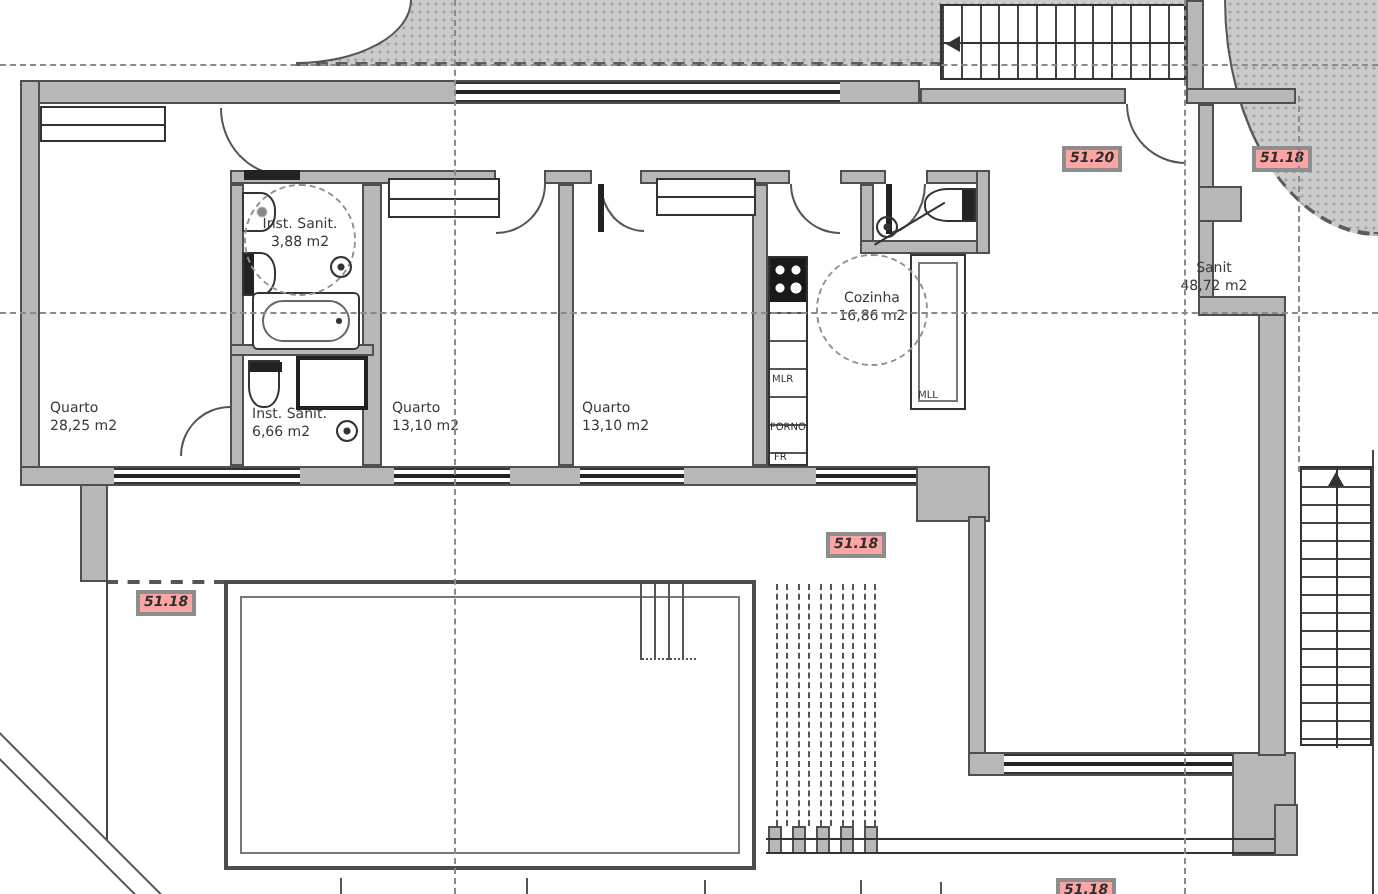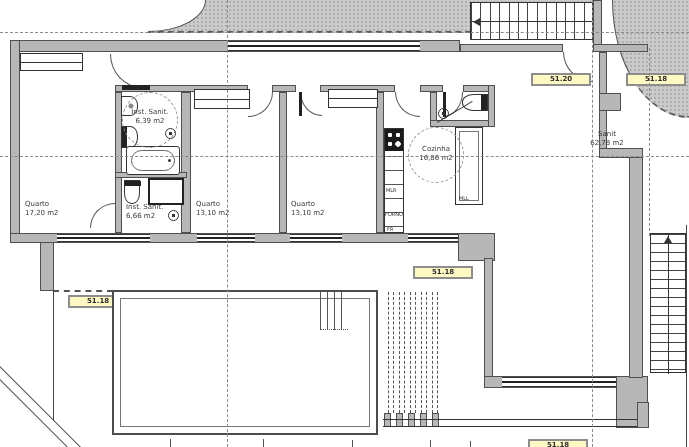--- a/index.html
+++ b/index.html
@@ -12,22 +12,22 @@
      background-size:4px 4px;border-bottom:2px dashed #5c5c5c;}
   .curvecut{background:#fff;border-bottom-right-radius:100% 100%;
      border-right:1px solid #555;border-bottom:1px solid #555;}
   .axis-h{border-top:1px dashed #8a8a8a;height:0;}
   .axis-v{border-left:1px dashed #8a8a8a;width:0;}
   .thinline{background:#444;}
   .win{background:#fff;border-top:1px solid #333;border-bottom:1px solid #333;}
   .win>i{position:absolute;left:0;right:0;top:50%;height:2px;margin-top:-1px;background:#222;display:block;}
   .lbl{font-size:7px;line-height:9px;white-space:nowrap;}
   .ctr{text-align:center;}
-  .marker{font-size:7px;font-weight:bold;line-height:9px;
-     background:#fef9c3;border:2px solid #8d8d8d;padding:0 17px;color:#2e2e2e;white-space:nowrap;}
+  .marker{font-size:7px;font-style:italic;font-weight:bold;line-height:9px;
+     background:#fca5a5;border:2px solid #8d8d8d;padding:0 2px;color:#2e2e2e;white-space:nowrap;}
   .dashcircle{border:1px dashed #909090;border-radius:50%;}
   .fx{border:1px solid #333;background:#fff;}
   .lightdot{width:11px;height:11px;border:1px solid #333;border-radius:50%;
      background:radial-gradient(circle,#333 1.5px,transparent 2px);}
   .arcBL{border-left:1px solid #555;border-bottom:1px solid #555;border-bottom-left-radius:100% 100%;}
   .arcBR{border-right:1px solid #555;border-bottom:1px solid #555;border-bottom-right-radius:100% 100%;}
   .arcTL{border-left:1px solid #555;border-top:1px solid #555;border-top-left-radius:100% 100%;}
   .leaf{background:#222;}
   .stairs{border:1px solid #333;background:#fff;}
   .deckline{border-left:1px dashed #555;border-right:1px dashed #555;}
@@ -143,45 +143,45 @@
   <div class="appl" style="left:385px;top:211px;">FORNO</div>
   <div class="appl" style="left:387px;top:226px;">FR</div>
   <div class="fx" style="left:455px;top:127px;width:28px;height:78px;">
     <span style="left:3px;top:3px;right:3px;bottom:3px;border:1px solid #777;display:block;"></span>
   </div>
   <div class="appl" style="left:459px;top:195px;">MLL</div>
   <div class="dashcircle" style="left:408px;top:127px;width:56px;height:56px;"></div>
 
   <div class="lbl" style="left:25px;top:200px;">
     <div style="position:static;">Quarto</div>
-    <div style="position:static;">17,20 m2</div>
+    <div style="position:static;">28,25 m2</div>
   </div>
   <div class="lbl ctr" style="left:118px;top:108px;width:64px;">
     <div style="position:static;">Inst. Sanit.</div>
-    <div style="position:static;">6,39 m2</div>
+    <div style="position:static;">3,88 m2</div>
   </div>
   <div class="lbl" style="left:126px;top:203px;">
     <div style="position:static;">Inst. Sanit.</div>
     <div style="position:static;">6,66 m2</div>
   </div>
   <div class="lbl" style="left:196px;top:200px;">
     <div style="position:static;">Quarto</div>
     <div style="position:static;">13,10 m2</div>
   </div>
   <div class="lbl" style="left:291px;top:200px;">
     <div style="position:static;">Quarto</div>
     <div style="position:static;">13,10 m2</div>
   </div>
   <div class="lbl ctr" style="left:406px;top:145px;width:60px;">
     <div style="position:static;">Cozinha</div>
     <div style="position:static;">16,86 m2</div>
   </div>
   <div class="lbl ctr" style="left:578px;top:130px;width:58px;">
     <div style="position:static;">Sanit</div>
-    <div style="position:static;">62,78 m2</div>
+    <div style="position:static;">48,72 m2</div>
   </div>
 
   <div class="marker" style="left:531px;top:73px;">51.20</div>
   <div class="marker" style="left:626px;top:73px;">51.18</div>
   <div class="marker" style="left:68px;top:295px;">51.18</div>
   <div class="marker" style="left:413px;top:266px;">51.18</div>
   <div class="marker" style="left:528px;top:439px;">51.18</div>
 
   <div class="wall" style="left:40px;top:242px;width:14px;height:49px;"></div>
   <div style="left:53px;top:290px;width:60px;height:0;border-top:2px dashed #555;"></div>

